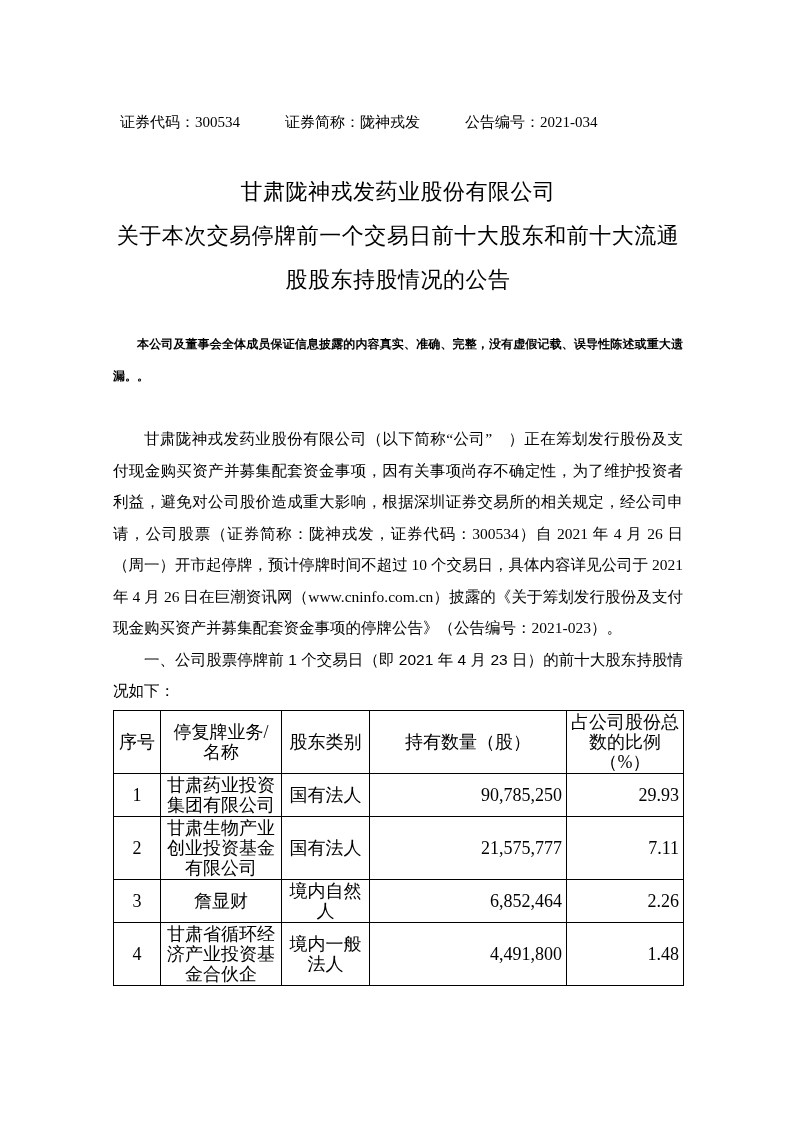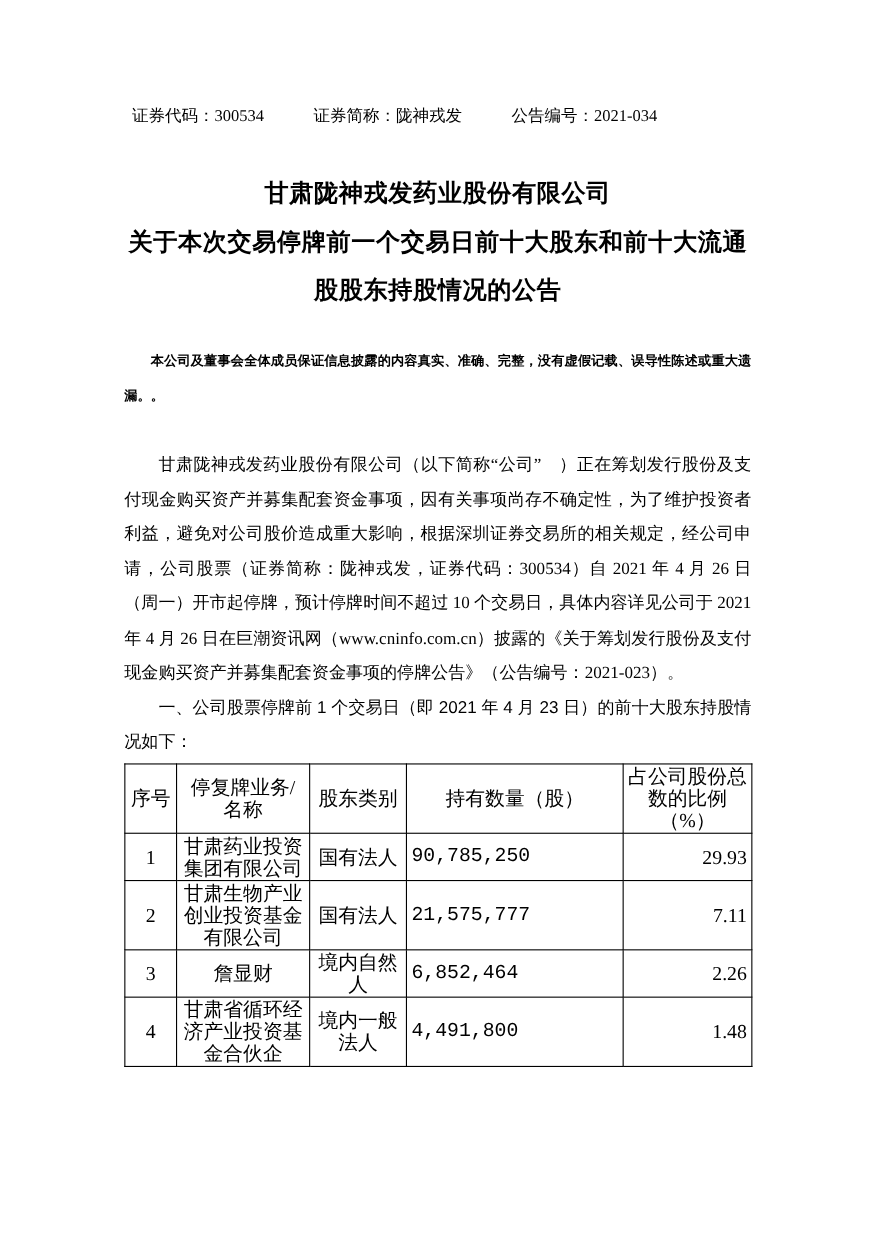--- a/index.html
+++ b/index.html
@@ -9,37 +9,37 @@
     width: 793px;
     height: 1122px;
     background: #ffffff;
     color: #000000;
     font-family: "Liberation Serif", "DejaVu Serif", serif;
     overflow: hidden;
   }
   .content {
     position: absolute;
     left: 113px;
-    top: 0;
+    top: 16px;
     width: 570px;
   }
   .doc-header {
     margin-top: 96px;
     padding-left: 7px;
     display: flex;
     gap: 45px;
     font-size: 15px;
     line-height: 20px;
     white-space: nowrap;
   }
   .title-block { margin-top: 38px; }
   .title-line {
     font-family: "Liberation Sans", "DejaVu Sans", sans-serif;
     font-size: 22px;
-    font-weight: 700;
+    font-weight: 400;
     line-height: 44px;
     text-align: center;
     letter-spacing: 0.5px;
   }
   .disclaimer {
     margin-top: 26px;
     font-size: 12px;
     font-weight: 700;
     line-height: 32px;
     text-indent: 2em;
@@ -75,21 +75,21 @@
     line-height: 20px;
   }
   table.shareholders th {
     font-weight: 400;
     text-align: center;
     height: 44px;
     padding: 1px 4px;
   }
   table.shareholders td { padding: 1px 4px; height: 22px; }
   td.cell-center { text-align: center; }
-  td.cell-num { text-align: left; padding-right: 6px; font-family: Liberation Mono, monospace; }
+  td.cell-num { text-align: right; padding-right: 6px; }
   td.cell-pct { text-align: right; padding-right: 5px; }
 </style>
 </head>
 <body>
 
 <div class="page">
   <div class="content">
 
     <div class="doc-header">
       <span>证券代码：300534</span>

